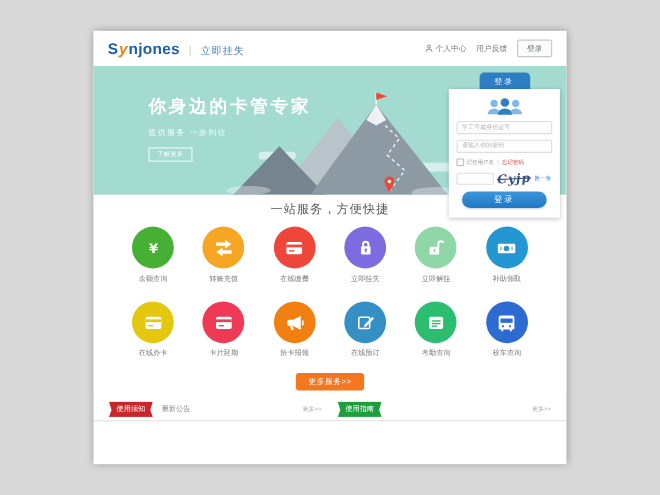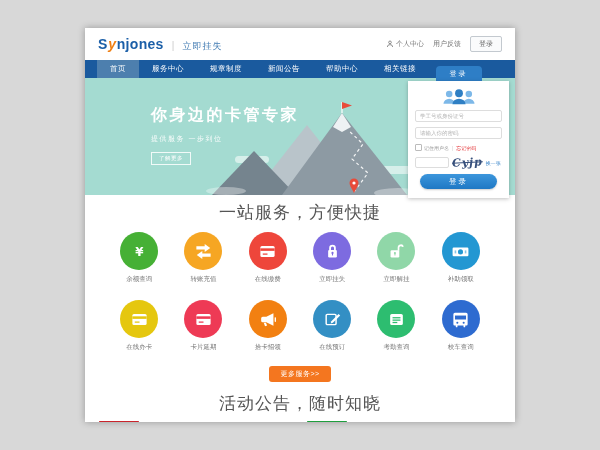--- a/index.html
+++ b/index.html
@@ -21,21 +21,21 @@
   .logo-suffix{font-size:9px;color:#4980b6;font-weight:normal;letter-spacing:1px;}
   .top-right{margin-left:auto;display:flex;align-items:center;gap:9px;font-size:7px;color:#777;}
   .top-link{display:flex;align-items:center;gap:2px;cursor:pointer;}
   .top-login-btn{border:1px solid #c3c9cf;border-radius:2px;padding:2px 8px;font-size:7px;color:#666;background:#fafbfc;cursor:pointer;}
   
   .nav{height:18px;background:#1a5a9e;display:flex;align-items:stretch;padding-left:12px;position:relative;z-index:2;}
   .nav-item{padding:0 13px;font-size:7.5px;color:#fff;display:flex;align-items:center;cursor:pointer;letter-spacing:.5px;}
   .nav-item.active{background:#4d7fae;}
   
   .hero{position:relative;height:117px;background:#a4dbd1;overflow:hidden;}
-  .hero-text{position:absolute;left:66px;top:27px;color:#fff;z-index:1;}
+  .hero-text{position:absolute;left:50px;top:27px;color:#fff;z-index:1;}
   .hero-title{font-size:16px;font-weight:bold;letter-spacing:2.5px;}
   .hero-sub{font-size:7px;margin-top:8px;opacity:.92;letter-spacing:1.5px;}
   .hero-btn{display:inline-block;margin-top:8px;border:1px solid rgba(255,255,255,.85);font-size:5.5px;padding:2px 7px;color:#fff;letter-spacing:.5px;cursor:pointer;}
   .mountains{position:absolute;right:98px;bottom:0;width:215px;height:96px;}
   .cloud{position:absolute;background:rgba(255,255,255,.55);border-radius:10px;}
   
   .login-card{position:absolute;top:38px;right:6px;width:101px;z-index:3;}
   .login-tab{width:46px;margin:0 auto;background:#2e7ec6;color:#fff;font-size:7px;text-align:center;padding:3px 0 2px;border-radius:4px 4px 0 0;letter-spacing:2px;cursor:pointer;}
   .login-body{background:#fff;box-shadow:0 1px 4px rgba(0,0,0,.25);padding:7px 7px 9px;display:flex;flex-direction:column;gap:5px;align-items:center;}
   .login-input{width:100%;height:12px;border:1px solid #ddd;border-radius:2px;font-size:5.5px;padding:0 4px;color:#555;box-sizing:border-box;outline:none;font-family:inherit;}
@@ -44,21 +44,21 @@
   .cb{width:5px;height:5px;border:1px solid #bbb;border-radius:1px;display:inline-block;cursor:pointer;}
   .sep{color:#ccc;margin:0 1px;}
   .forgot{color:#e4393c;cursor:pointer;}
   .captcha-row{width:100%;display:flex;align-items:center;gap:3px;}
   .captcha-input{width:34px;height:11px;border:1px solid #ddd;border-radius:2px;font-size:5.5px;box-sizing:border-box;outline:none;}
   .captcha-code{font-size:11px;font-style:italic;font-weight:bold;color:#37507c;font-family:"DejaVu Serif",serif;transform:rotate(-3deg);letter-spacing:1px;cursor:pointer;text-decoration:line-through;}
   .refresh{font-size:5px;color:#2e7ec6;cursor:pointer;white-space:nowrap;}
   .login-submit{width:88%;height:15px;background:linear-gradient(#3c96dc,#1f78c4);border-radius:8px;color:#fff;font-size:7.5px;display:flex;align-items:center;justify-content:center;letter-spacing:2px;cursor:pointer;box-shadow:0 1px 2px rgba(0,0,0,.2);}
   
   .services{background:#fff;padding-top:6px;}
-  .sec-title{text-align:center;font-size:17px;color:#555;letter-spacing:1px;}
+  .sec-title{text-align:center;font-size:11px;color:#555;letter-spacing:1px;}
   .svc-grid{display:grid;grid-template-columns:repeat(6,1fr);row-gap:16px;padding:8px 22px 0;}
   .svc{display:flex;flex-direction:column;align-items:center;gap:5px;cursor:pointer;}
   .svc-circle{width:38px;height:38px;border-radius:50%;display:flex;align-items:center;justify-content:center;}
   .svc-circle svg{width:19px;height:19px;display:block;}
   .svc-label{font-size:6.5px;color:#777;}
   .more-wrap{text-align:center;margin-top:10px;}
   .more-btn{display:inline-block;background:#f4761f;color:#fff;font-size:7px;padding:3px 11px;border-radius:3px;cursor:pointer;letter-spacing:.5px;}
   
   .announce{margin-top:10px;}
   .tabs-row{position:relative;height:17px;margin-top:6px;border-bottom:1px solid #e2e2e2;}
@@ -91,28 +91,20 @@
           </svg>
         <span>个人中心</span>
       </span>
       <span class="top-link">
           <span>用户反馈</span>
         </span>
       <span class="top-login-btn">登录</span>
     </div>
   </div>
 
-  <div class="nav">
-      <div class="nav-item active">首页</div>
-      <div class="nav-item">服务中心</div>
-      <div class="nav-item">规章制度</div>
-      <div class="nav-item">新闻公告</div>
-      <div class="nav-item">帮助中心</div>
-      <div class="nav-item">相关链接</div>
-    </div>
 
   <div class="hero">
     <div class="cloud" style="left:150px;top:78px;width:34px;height:7px;"></div>
     <div class="cloud" style="right:88px;top:88px;width:46px;height:8px;"></div>
     <div class="hero-text">
       <div class="hero-title">你身边的卡管专家</div>
       <div class="hero-sub">提供服务 一步到位</div>
       <span class="hero-btn">了解更多</span>
     </div>
     <svg class="mountains" viewBox="0 0 215 96" preserveAspectRatio="none">
@@ -285,21 +277,20 @@
           </div>
           <div class="svc-label">校车查询</div>
         </div>
       </div>
     <div class="more-wrap">
       <span class="more-btn">更多服务&gt;&gt;</span>
     </div>
   </div>
 
   <div class="announce">
-    <div class="sec-title">活动公告，随时知晓</div>
     <div class="tabs-row">
       <div class="ribbon ribbon-red">使用须知</div>
       <span class="tab-latest">最新公告</span>
       <span class="more-link more-left">更多&gt;&gt;</span>
       <div class="ribbon ribbon-green">使用指南</div>
       <span class="more-link more-right">更多&gt;&gt;</span>
     </div>
   </div>
 
 </div>

